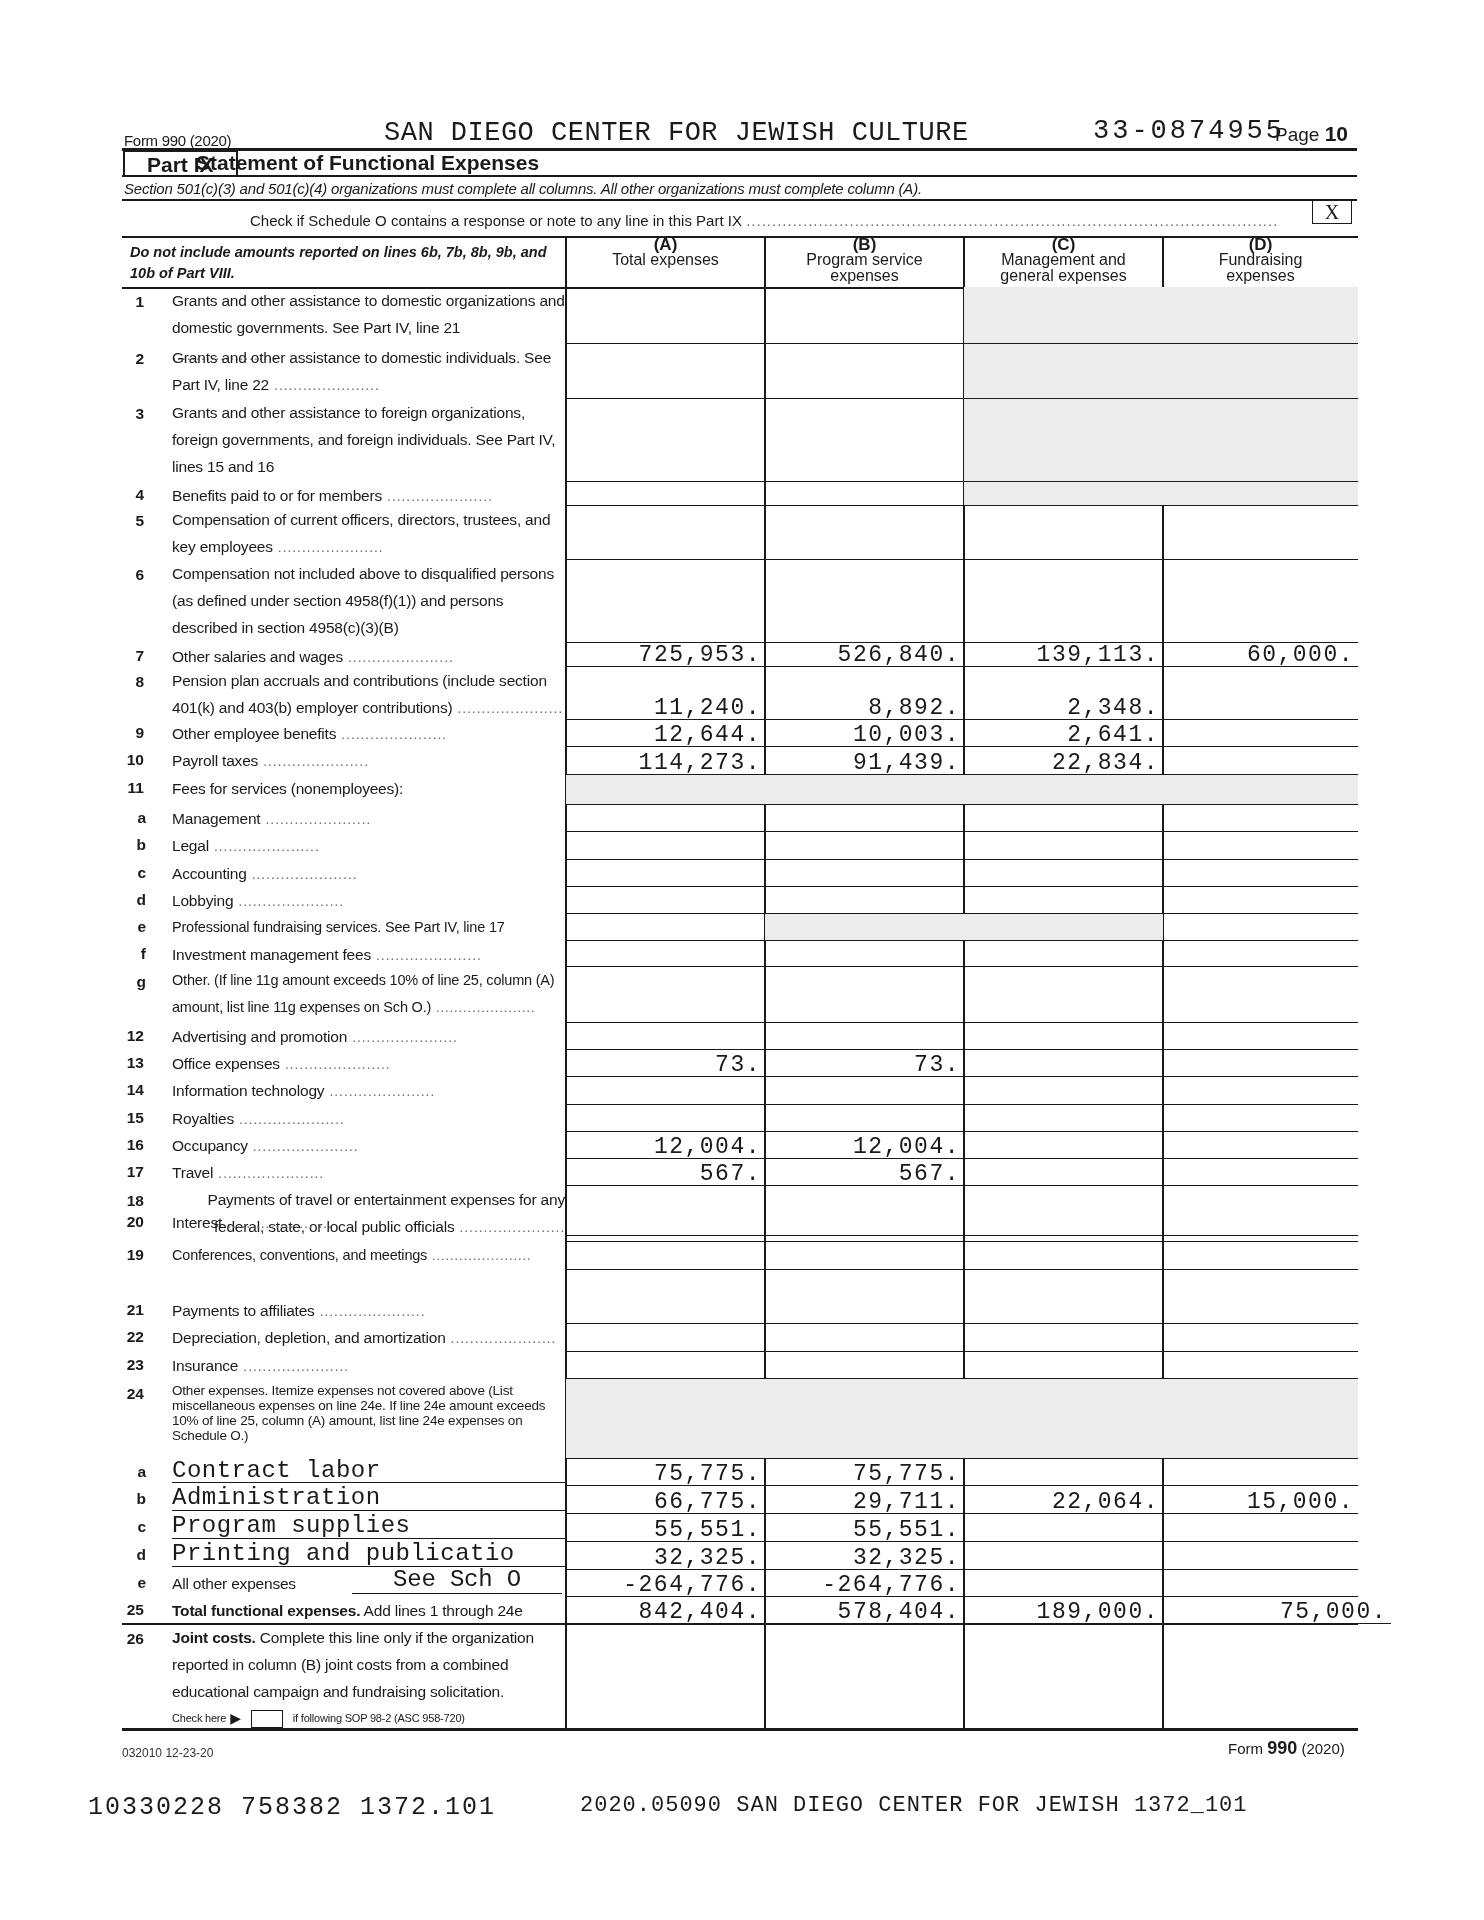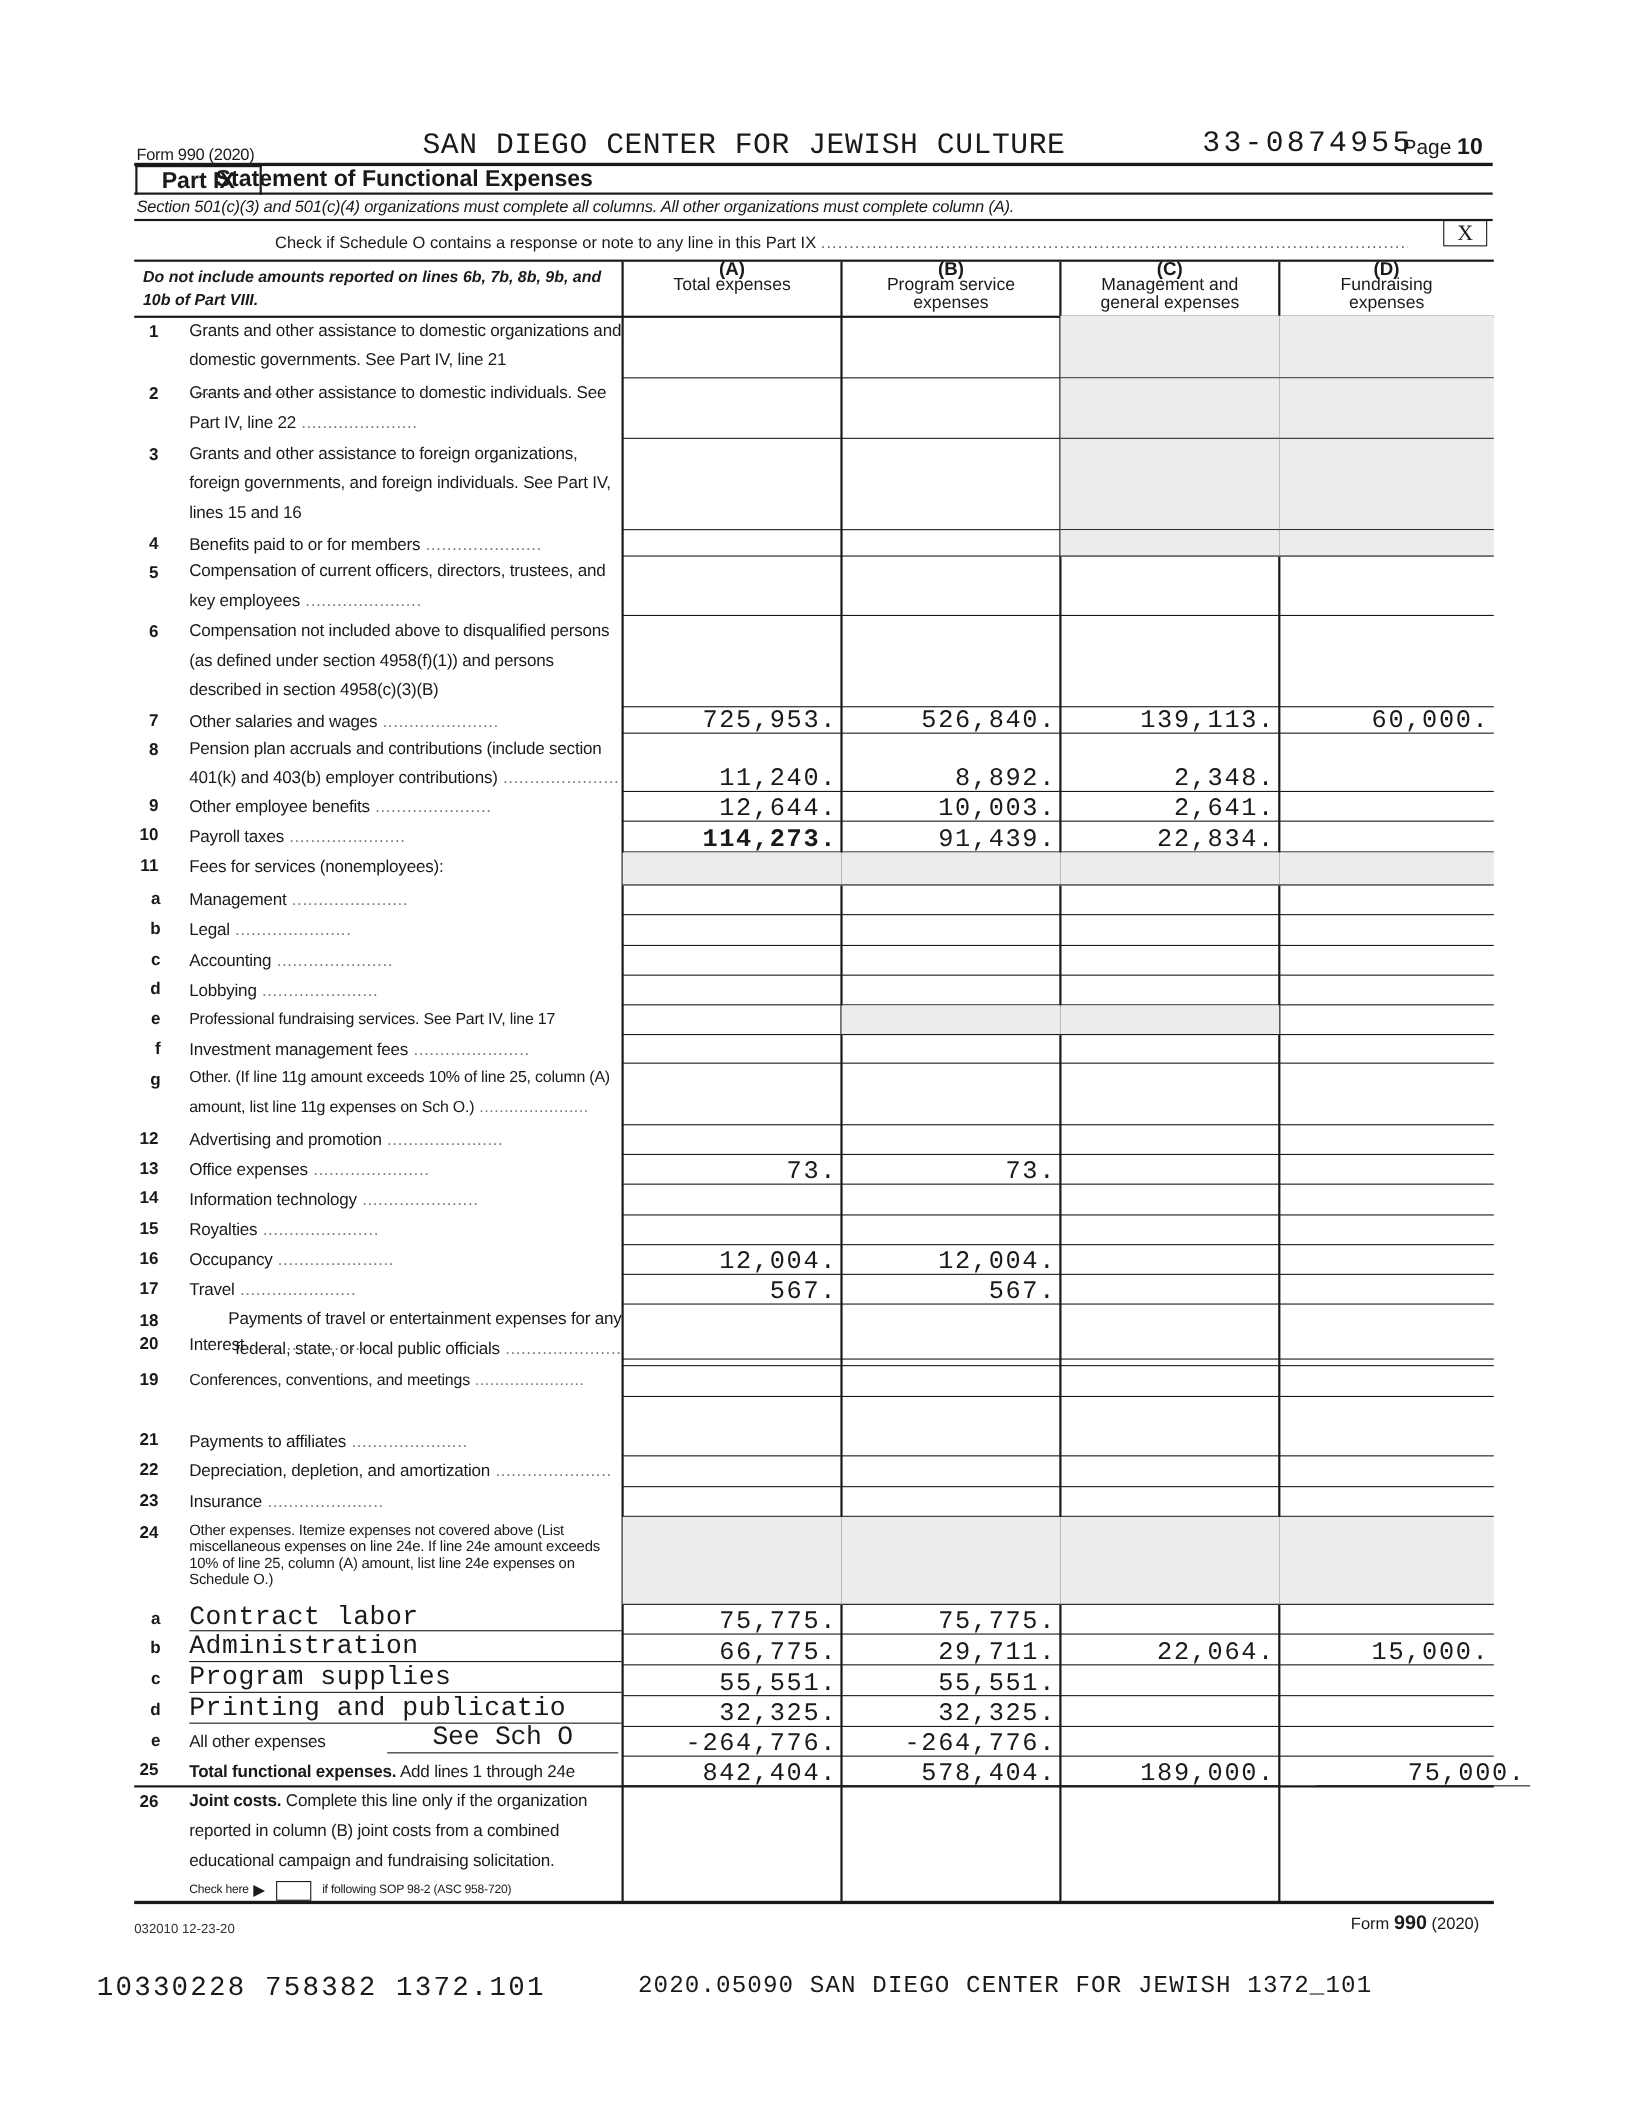--- a/index.html
+++ b/index.html
@@ -236,21 +236,21 @@
         <div class="cell" style="left: 842px; width: 199px; top: 0px; height: 27px;">
           <span class="val">2,641.</span>
         </div>
         <div class="cell" style="left: 1041px; width: 195px; top: 0px; height: 27px;">
           <span class="val"></span>
         </div>
       </div>
       <div class="row" style="top: 509px; height: 28px;">
         <div class="num" style="left: -8px; top: 4px;">10</div>
         <div class="lab" style="top: 0px;"><span>Payroll taxes</span><span class="dots"> ......................</span></div>
-        <div class="cell" style="left: 444px; width: 199px; top: 0px; height: 28px; font-weight: bold;">
+        <div class="cell" style="left: 444px; width: 199px; top: 0px; height: 28px;">
           <span class="val">114,273.</span>
         </div>
         <div class="cell" style="left: 643px; width: 199px; top: 0px; height: 28px;">
           <span class="val">91,439.</span>
         </div>
         <div class="cell" style="left: 842px; width: 199px; top: 0px; height: 28px;">
           <span class="val">22,834.</span>
         </div>
         <div class="cell" style="left: 1041px; width: 195px; top: 0px; height: 28px;">
           <span class="val"></span>

